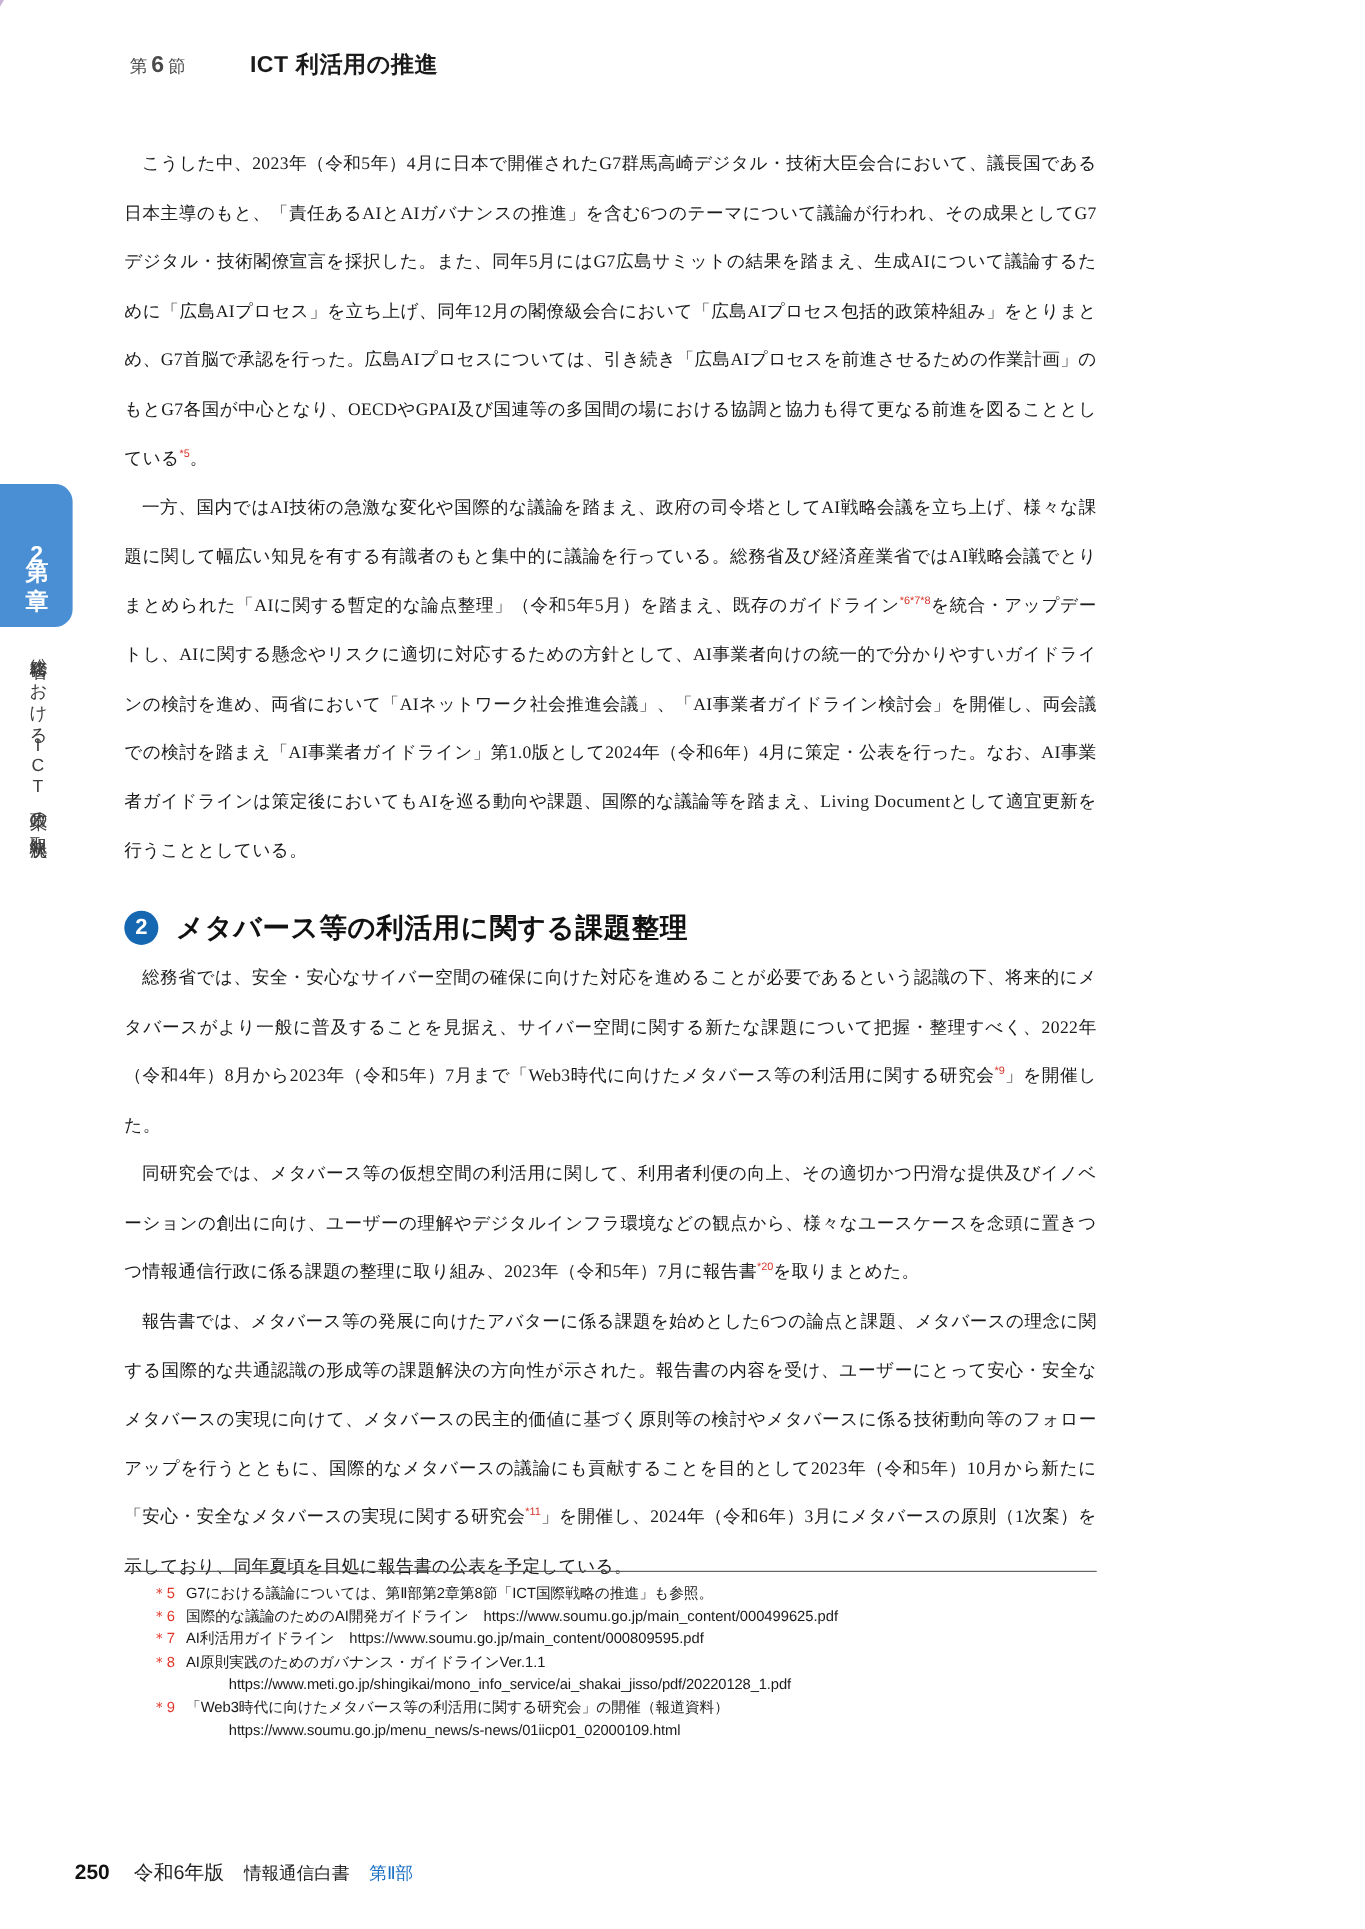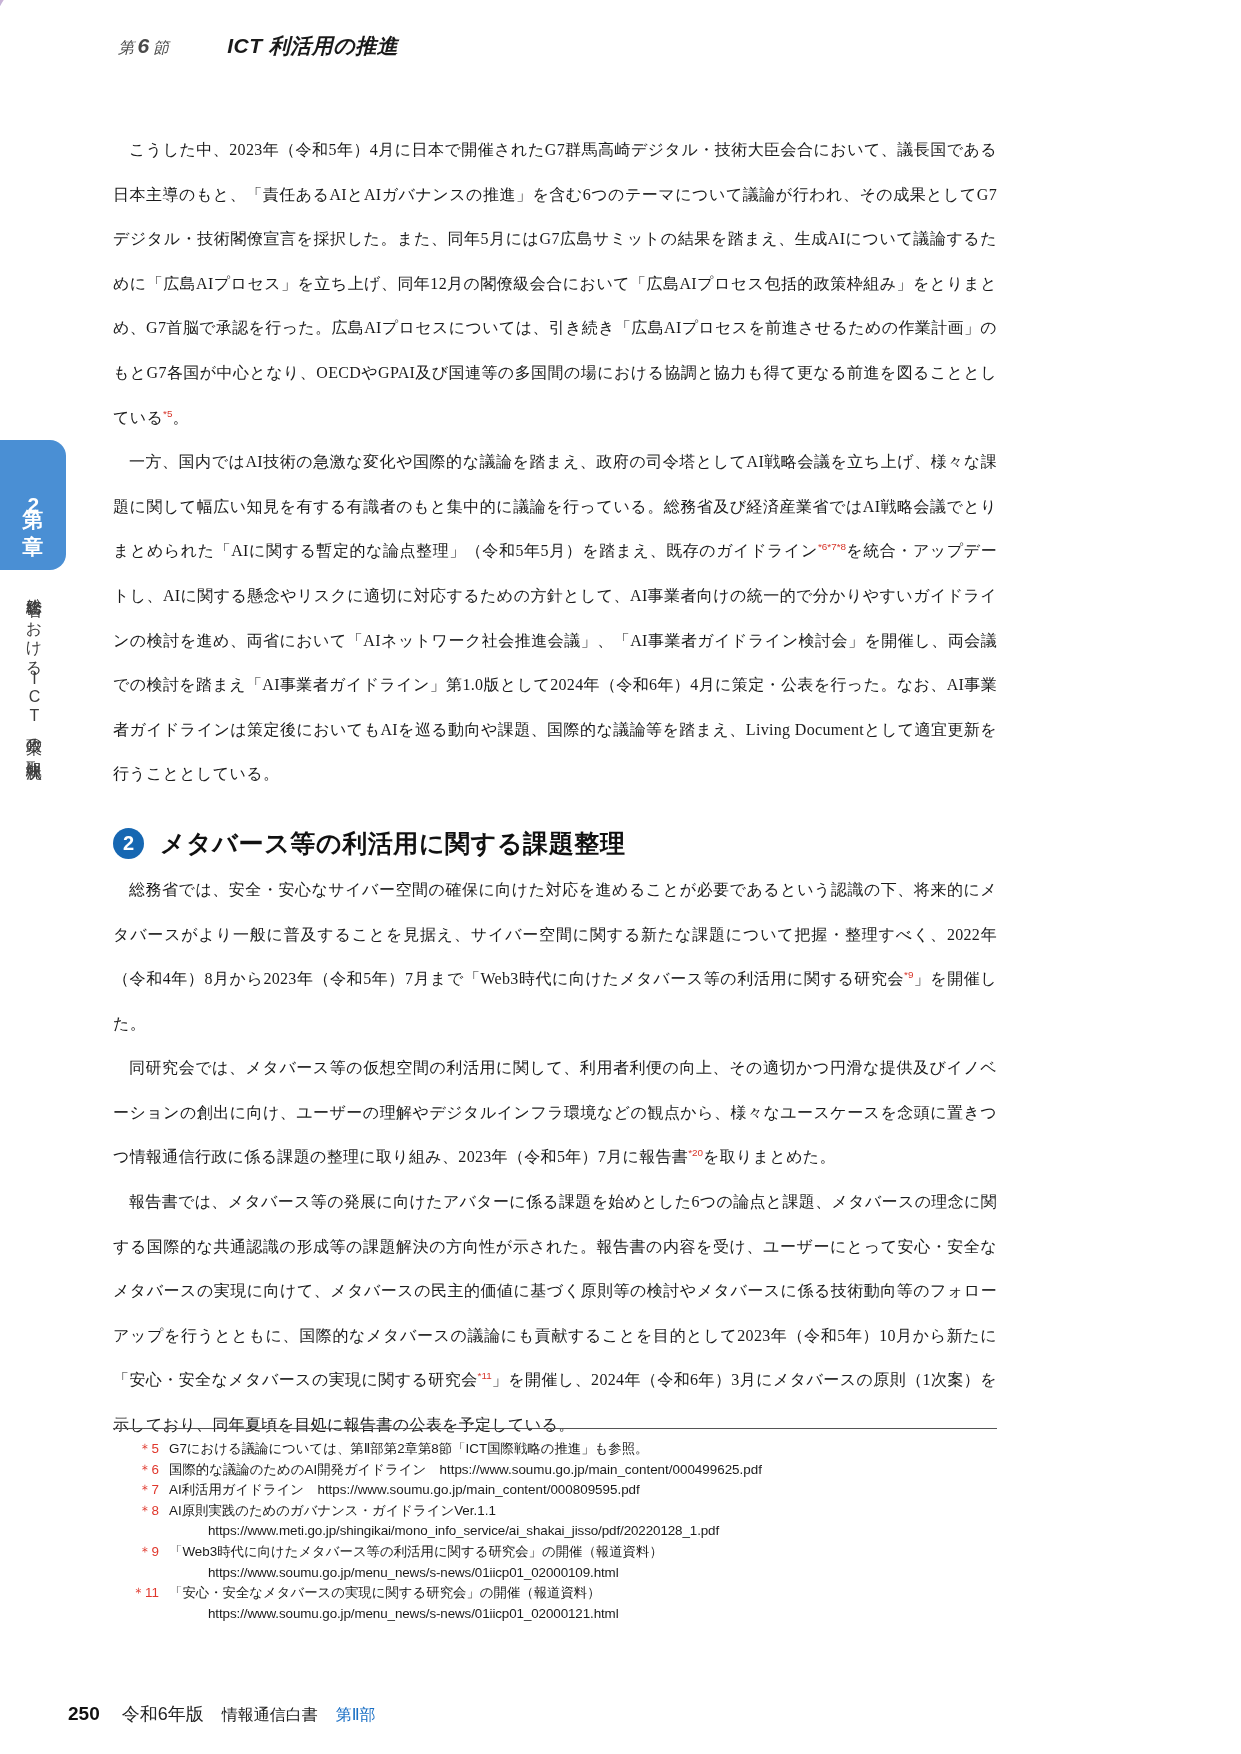--- a/index.html
+++ b/index.html
@@ -23,25 +23,24 @@
     top: -120px;
     width: 300px;
     height: 300px;
     pointer-events: none;
   }
 
   
   .page-header {
     position: absolute;
     left: 118px;
-    top: 32px;
+    top: 44px;
     display: flex;
     align-items: baseline;
     white-space: nowrap;
-    font-style: italic;
   }
   .sec-no {
     font-family: "Liberation Sans", "DejaVu Sans", sans-serif;
     font-size: 16px;
     color: #4a4a4a;
     letter-spacing: .5px;
   }
   .sec-no .num {
     font-size: 21px;
     font-weight: bold;
@@ -188,21 +187,20 @@
   }
 
   
   .footer {
     position: absolute;
     left: 68px;
     top: 1690px;
     display: flex;
     align-items: baseline;
     font-family: "Liberation Sans", "DejaVu Sans", sans-serif;
-    margin-top: 12px;
   }
   .footer .pg {
     font-size: 19px;
     font-weight: bold;
     color: #111;
   }
   .footer .edition {
     font-size: 18px;
     color: #222;
     margin-left: 22px;
@@ -314,27 +312,20 @@
 
   <div class="fn-row">
     <span class="fn-mark">＊9</span>
     <span class="fn-body">
       <span>「Web3時代に向けたメタバース等の利活用に関する研究会」の開催（報道資料）</span><br>
       <span class="url">https://www.soumu.go.jp/menu_news/s-news/01iicp01_02000109.html</span>
     </span>
   </div>
 
 
-  <div class="fn-row">
-    <span class="fn-mark">＊11</span>
-    <span class="fn-body">
-      <span>「安心・安全なメタバースの実現に関する研究会」の開催（報道資料）</span><br>
-      <span class="url">https://www.soumu.go.jp/menu_news/s-news/01iicp01_02000121.html</span>
-    </span>
-  </div>
 </div>
 
 <div class="footer">
   <span class="pg">250</span>
   <span class="edition">令和6年版</span>
   <span class="book">情報通信白書</span>
   <span class="part">第Ⅱ部</span>
 </div>
 
 </body></html>

